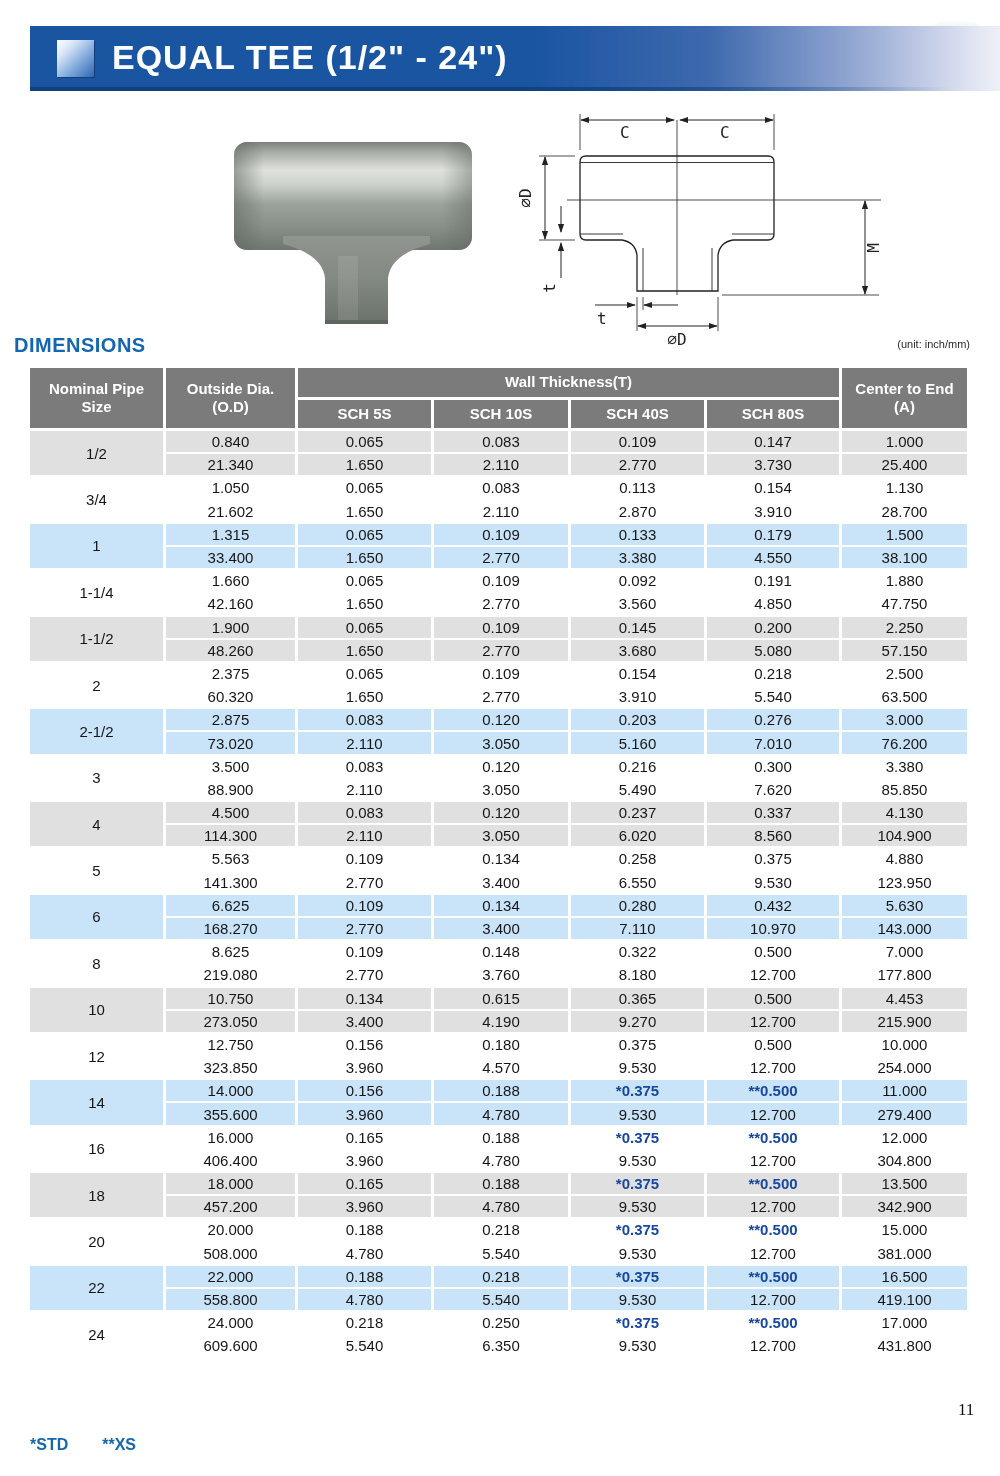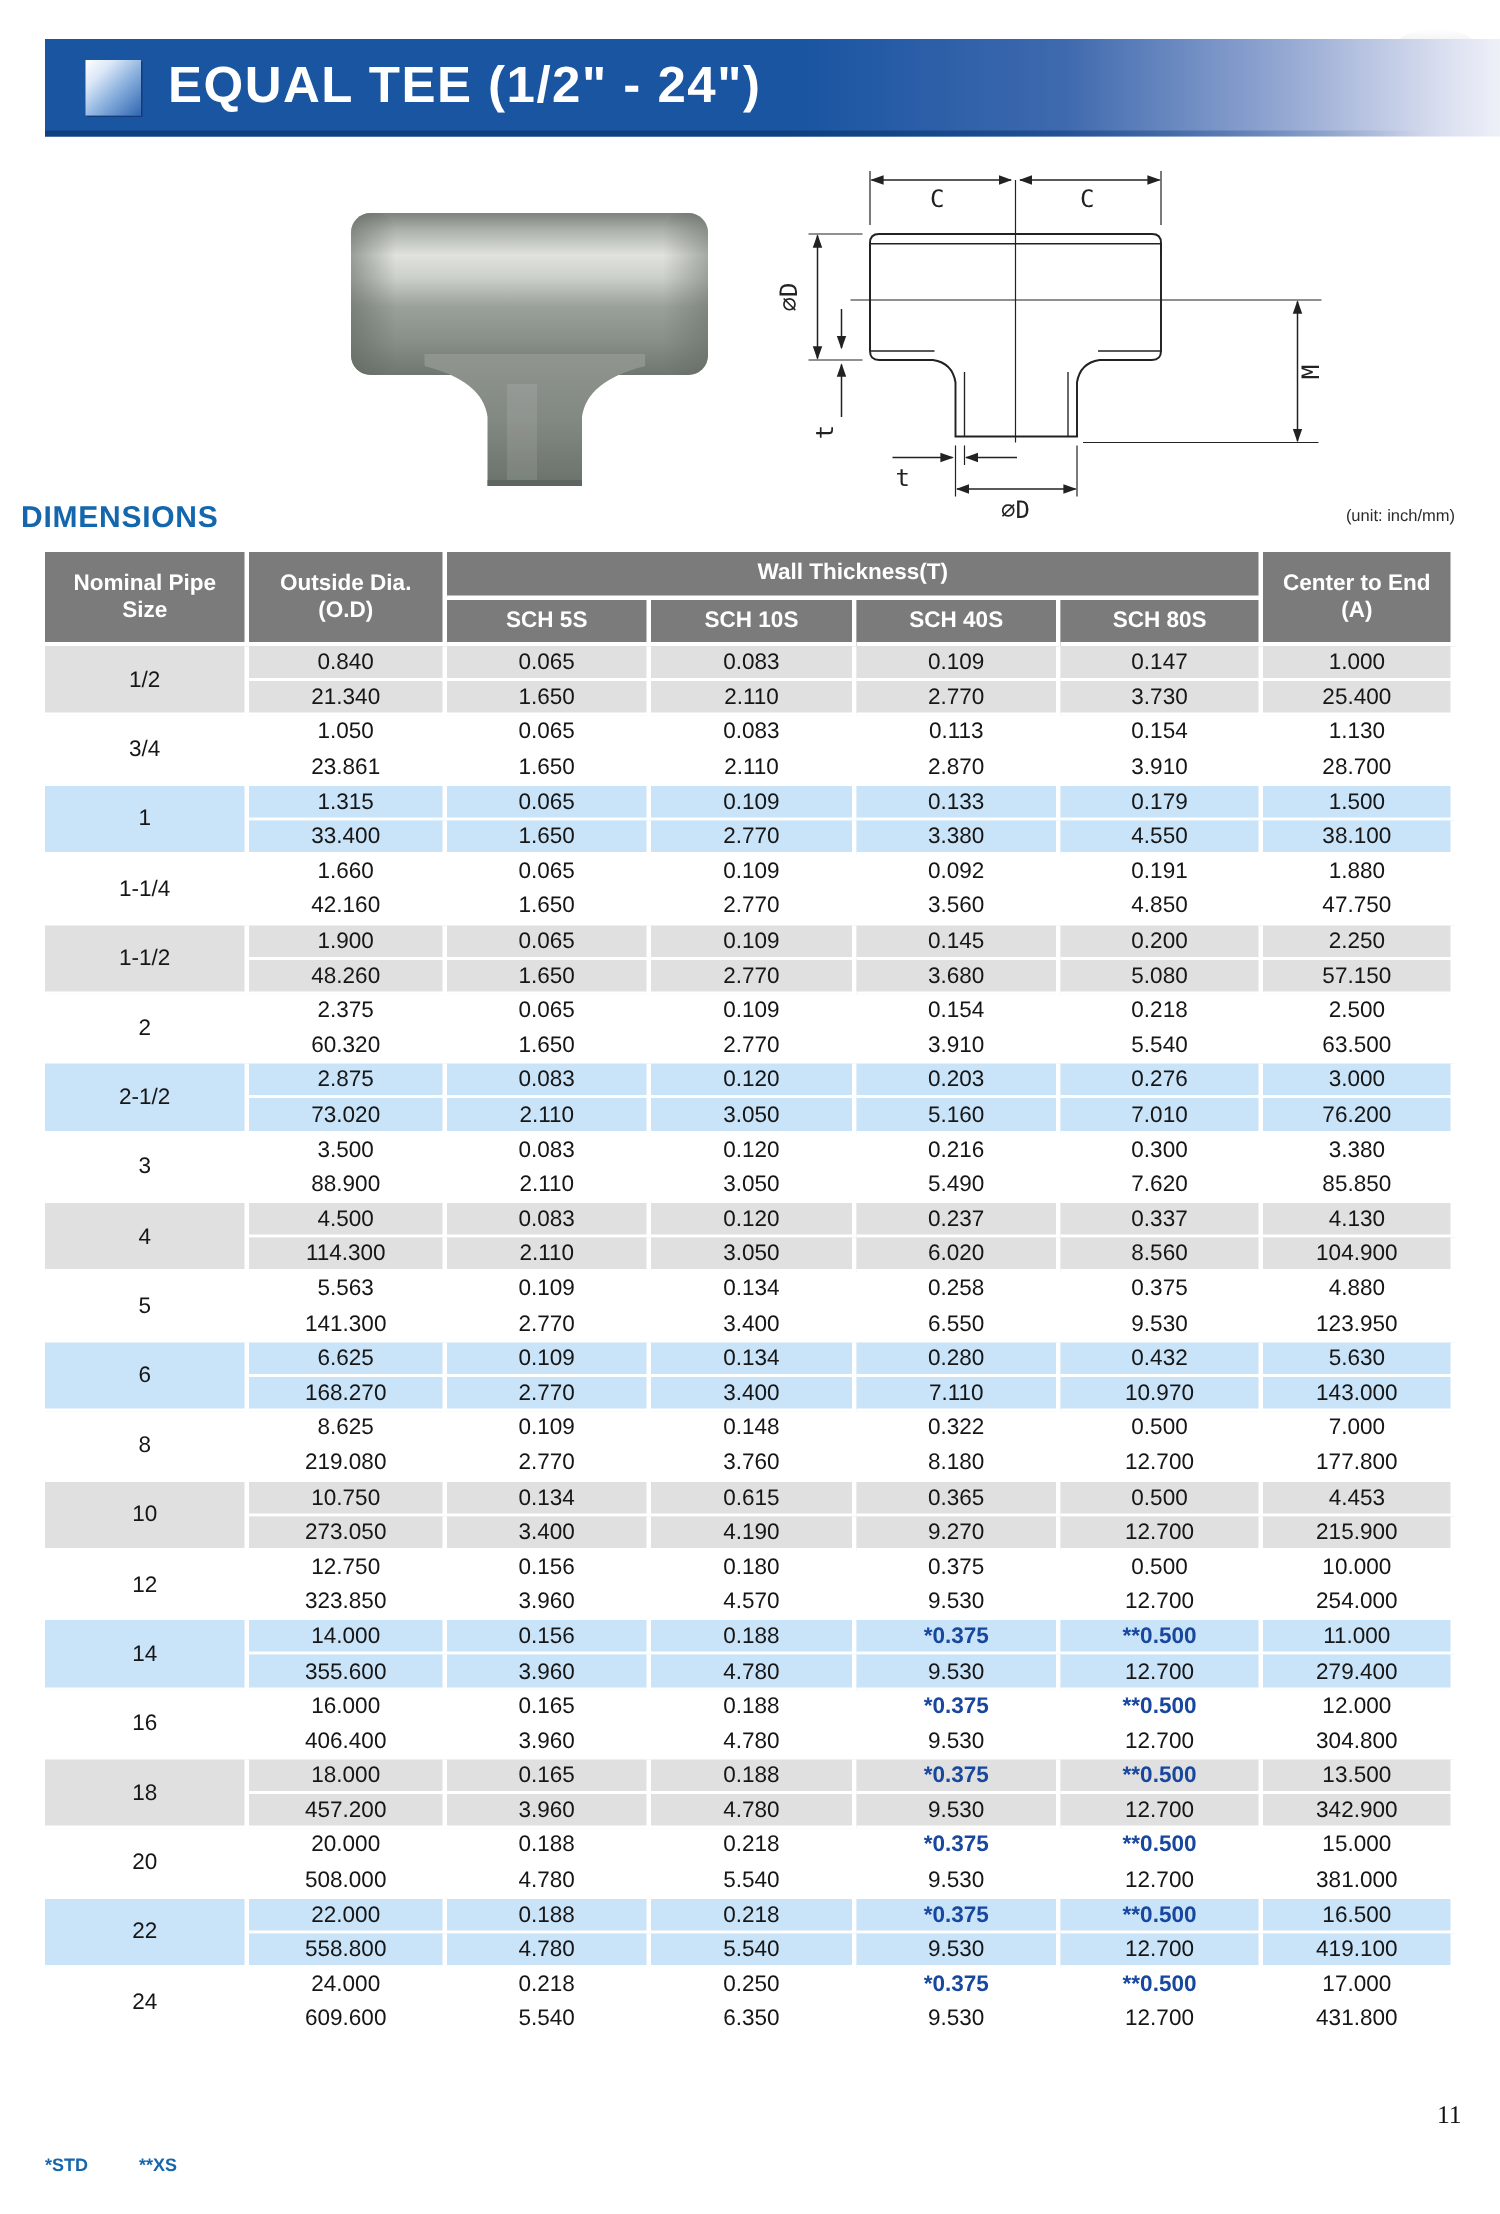--- a/index.html
+++ b/index.html
@@ -39,21 +39,21 @@
     line-height:1.2; height:29px; border-bottom:3px solid #ffffff; }
   .dims-table thead th.span2 { padding:12px 8px; }
   .dims-table tbody td { font-size:15px; color:#161616; height:23.2px; }
   .dims-table tbody td.size-cell { font-size:15px; }
   .g-gray  td { background:#e0e0e0; }
   .g-blue  td { background:#c9e3f8; }
   .g-white td { background:#ffffff; }
   .dims-table td.hl { color:#17479e; font-weight:bold;text-align:center; }
 
   
-  .footnote { position:absolute; left:30px; top:1436px; color:#1467ad; font-size:12px; font-weight:bold; }
+  .footnote { position:absolute; left:30px; top:1436px; color:#1467ad; font-size:16px; font-weight:bold; }
   .footnote span { margin-right:34px; }
   .page-number { position:absolute; left:958px; top:1400px; color:#111; font-size:17px; font-family:"Liberation Serif", serif; }
 </style>
 </head>
 <body>
 
 <div class="page">
 
   <div class="top-oval"></div>
 
@@ -194,21 +194,21 @@
         <tr class="g-white">
           <td rowspan="2" class="size-cell">3/4</td>
           <td>1.050</td>
           <td>0.065</td>
           <td>0.083</td>
           <td>0.113</td>
           <td>0.154</td>
           <td>1.130</td>
         </tr>
         <tr class="g-white">
-          <td>23.861</td>
+          <td>21.602</td>
           <td>1.650</td>
           <td>2.110</td>
           <td>2.870</td>
           <td>3.910</td>
           <td>28.700</td>
         </tr>
         <tr class="g-blue">
           <td rowspan="2" class="size-cell">1</td>
           <td>1.315</td>
           <td>0.065</td>

